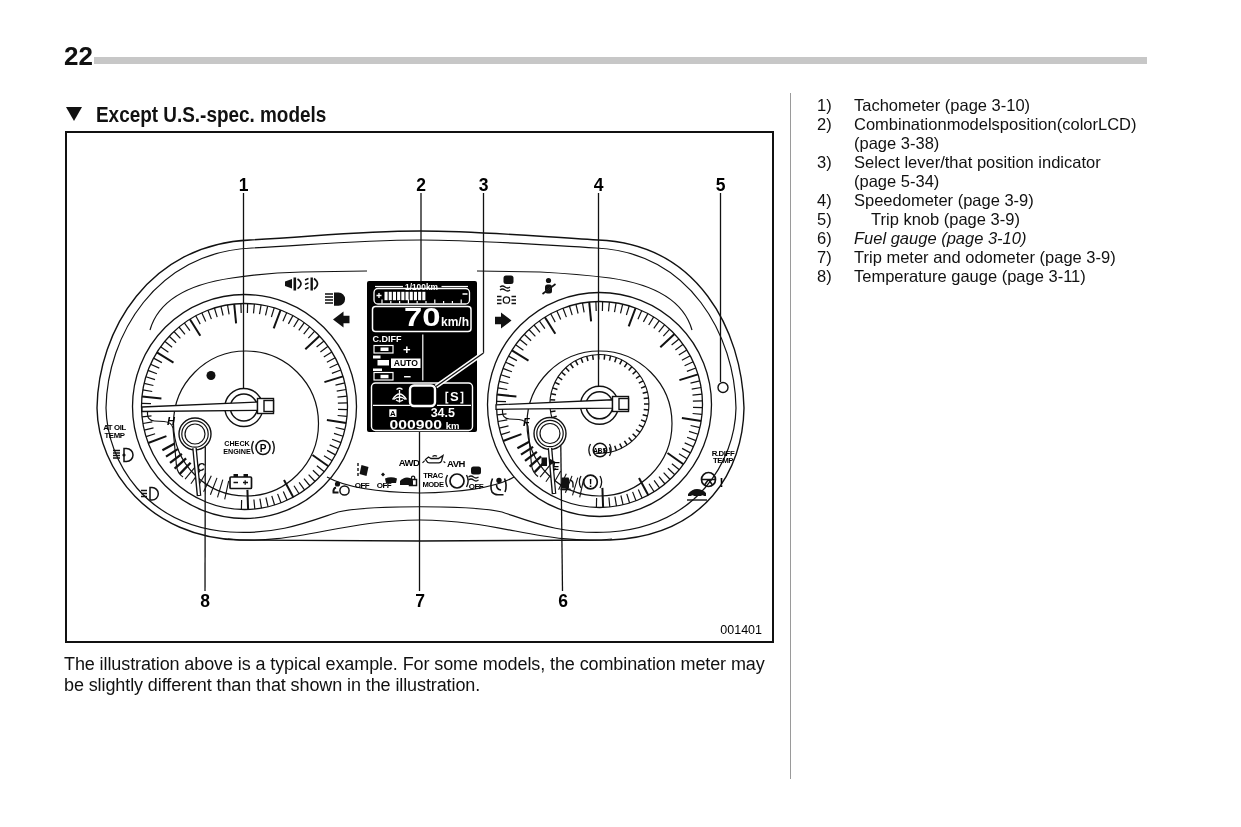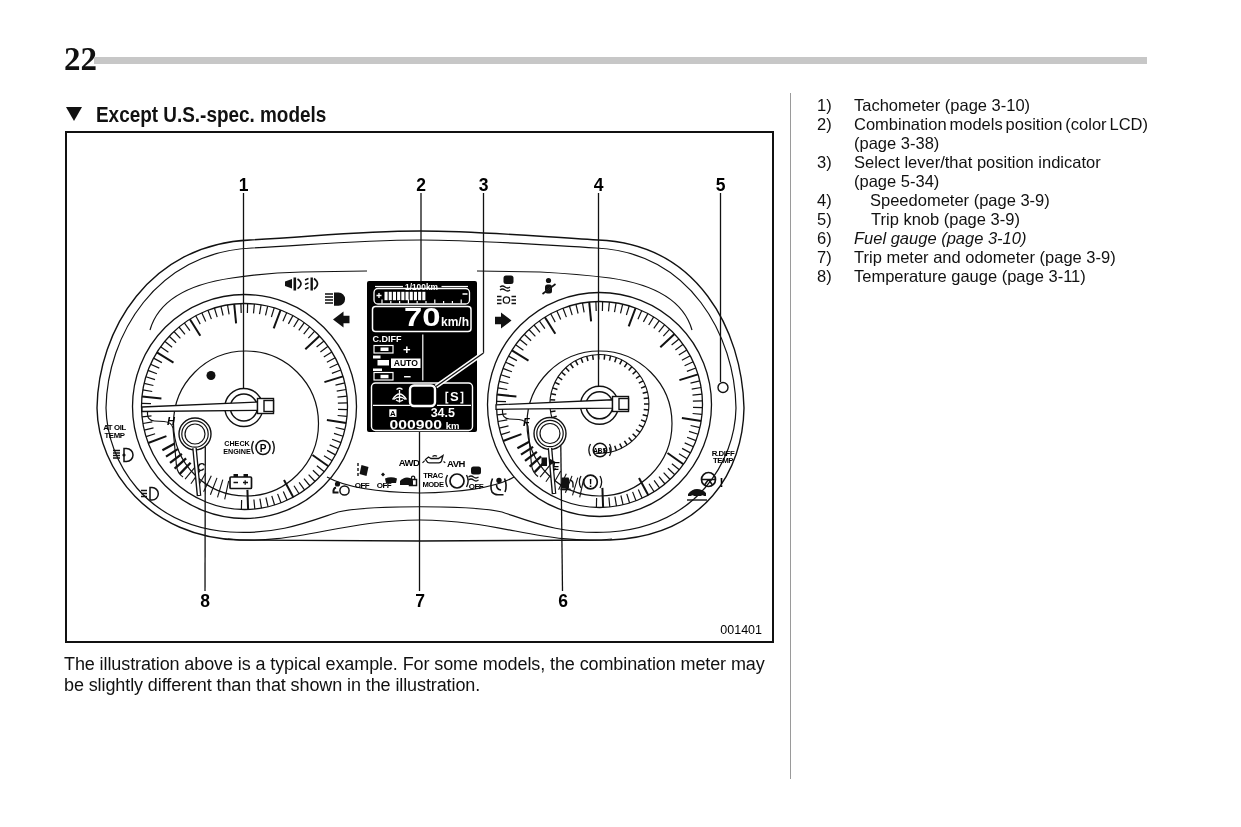--- a/index.html
+++ b/index.html
@@ -1,20 +1,20 @@
 <!DOCTYPE html>
 <html><head><meta charset="utf-8">
 <style>
 html,body{margin:0;padding:0;background:#fff;width:1241px;height:827px;overflow:hidden;}
 body{font-family:"Liberation Sans",sans-serif;color:#111;position:relative;}
 .abs{position:absolute;}
 </style></head>
 <body>
 
-<div class="abs" style="left:64px;top:41px;font-size:33px;font-weight:bold;letter-spacing:0px;font-family:Liberation Serif, serif;">22</div>
+<div class="abs" style="left:64px;top:41px;font-size:26px;font-weight:bold;letter-spacing:0px;">22</div>
 
 <div class="abs" style="left:94px;top:57px;width:1053px;height:7px;background:#c7c7c7;"></div>
 
 <div class="abs" style="left:66px;top:107px;width:0;height:0;border-left:8.5px solid transparent;border-right:8.5px solid transparent;border-top:14px solid #111;"></div>
 
 <div class="abs" style="left:96px;top:102px;font-size:22px;font-weight:bold;transform:scaleX(0.86);transform-origin:0 0;white-space:nowrap;">Except U.S.-spec. models</div>
 
 <div class="abs" style="left:65px;top:131px;width:705px;height:508px;border:2px solid #111;"></div>
 
 <svg class="abs" style="left:0;top:0;" width="1241" height="827" viewBox="0 0 1241 827">
@@ -600,35 +600,35 @@
 <div class="abs" style="left:64px;top:654px;width:730px;font-size:18px;line-height:20.7px;letter-spacing:-0.1px;">The illustration above is a typical example. For some models, the combination meter may<br>be slightly different than that shown in the illustration.</div>
 
 <div class="abs" style="left:790px;top:93px;width:1px;height:686px;background:#9a9a9a;"></div>
 
 <div class="abs" style="left:817px;top:96px;font-size:16.5px;">
 
   <div class="abs" style="left:0;top:0;">1)</div>
     <div class="abs" style="left:37px;top:0;white-space:nowrap;">Tachometer (page 3-10)</div>
 
   <div class="abs" style="left:0;top:19px;">2)</div>
-  <div class="abs" style="left:37px;top:19px;width:294px;display:flex;justify-content:space-between;">
+  <div class="abs" style="left:37px;top:19px;width:294px;display:flex;">
       <span>Combination</span>
       <span>models</span>
       <span>position</span>
       <span>(color</span>
       <span>LCD)</span>
     </div>
   <div class="abs" style="left:37px;top:38px;white-space:nowrap;">(page 3-38)</div>
 
   <div class="abs" style="left:0;top:57px;">3)</div>
     <div class="abs" style="left:37px;top:57px;white-space:nowrap;">Select lever/that position indicator</div>
   <div class="abs" style="left:37px;top:76px;white-space:nowrap;">(page 5-34)</div>
 
   <div class="abs" style="left:0;top:95px;">4)</div>
-    <div class="abs" style="left:37px;top:95px;white-space:nowrap;margin-left:16px;">Speedometer (page 3-9)</div>
+    <div class="abs" style="left:37px;top:95px;white-space:nowrap;">Speedometer (page 3-9)</div>
 
   <div class="abs" style="left:0;top:114px;">5)</div>
     <div class="abs" style="left:37px;top:114px;white-space:nowrap;margin-left:17px;">Trip knob (page 3-9)</div>
 
   <div class="abs" style="left:0;top:133px;">6)</div>
     <div class="abs" style="left:37px;top:133px;white-space:nowrap;font-style:italic;">Fuel gauge (page 3-10)</div>
 
   <div class="abs" style="left:0;top:152px;">7)</div>
     <div class="abs" style="left:37px;top:152px;white-space:nowrap;">Trip meter and odometer (page 3-9)</div>
 

